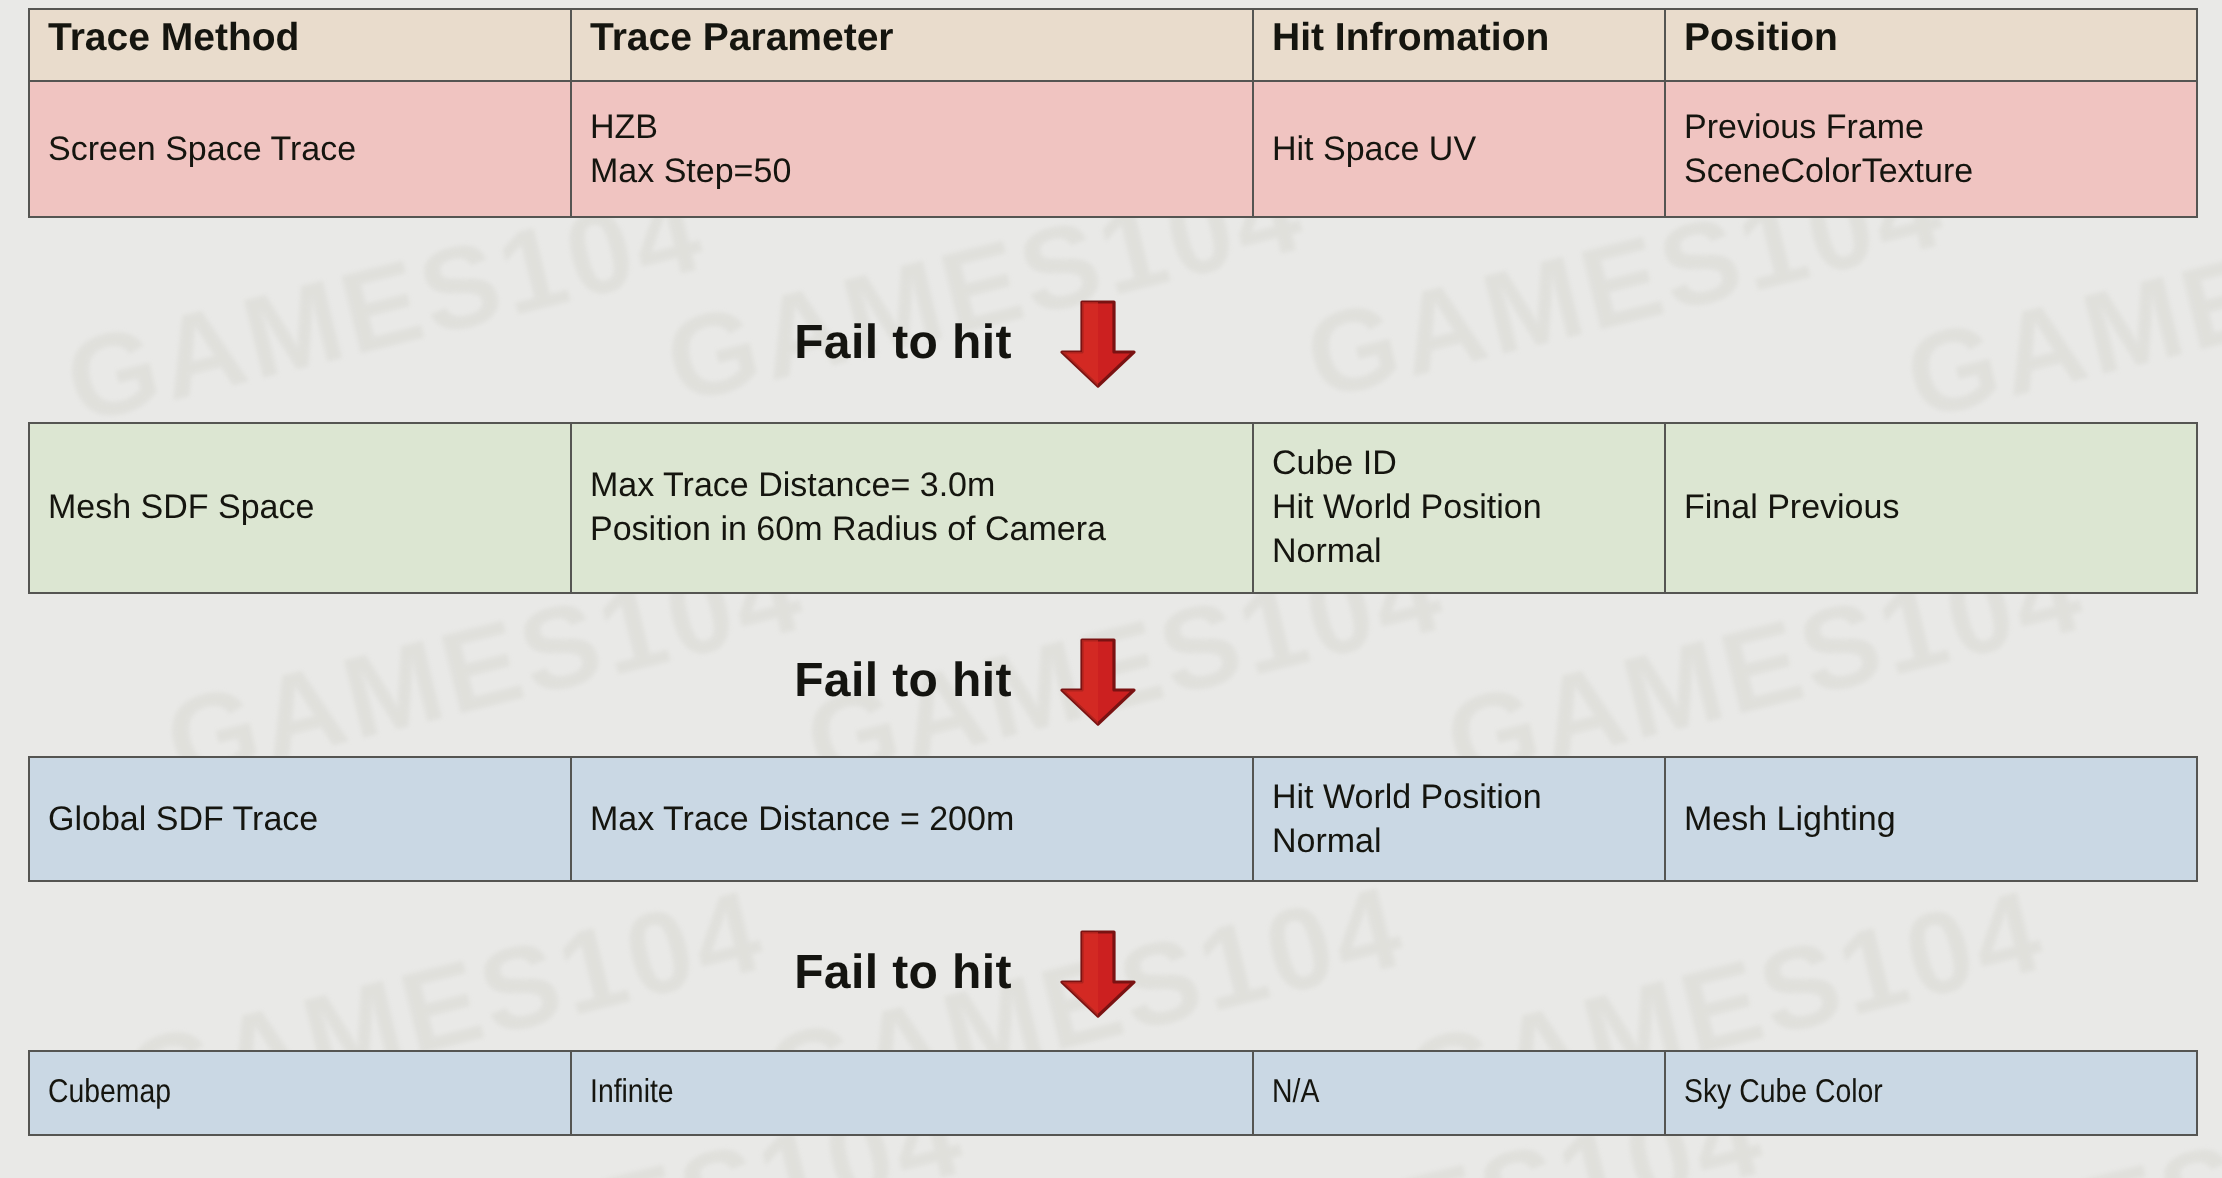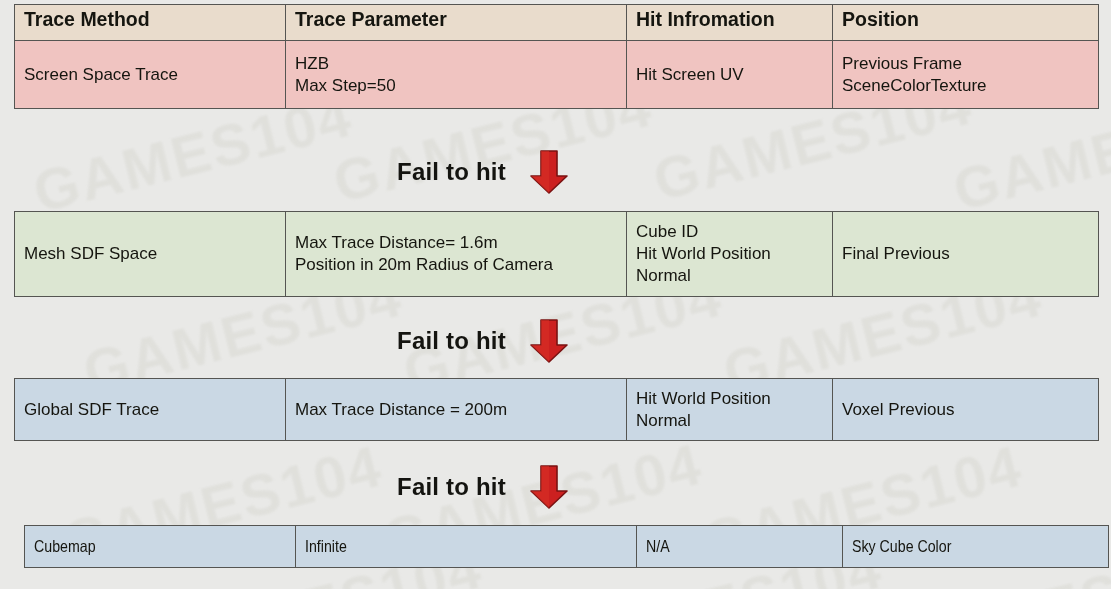--- a/index.html
+++ b/index.html
@@ -77,21 +77,21 @@
     font-size: 19.5px;
     height: 20px;
     padding-top: 2px;
     padding-bottom: 16px;
   }
 
   
   #row-screen-space  { top: 40px; }
   #row-mesh-sdf      { top: 211px; }
   #row-global-sdf    { top: 378px; }
-  #row-cubemap       { top: 525px; margin-left: 10px; }
+  #row-cubemap       { top: 525px; }
 
   #row-screen-space td { background: #f0c4c1; height: 68px; }
   #row-mesh-sdf     td { background: #dce6d2; height: 85px; }
   #row-global-sdf   td { background: #cad8e4; height: 62px; }
   #row-cubemap      td {
     background: #cad8e4;
     height: 42px;
     font-family: "Liberation Sans Narrow", "Liberation Sans", sans-serif;
     font-stretch: condensed;
     font-size: 16.5px;
@@ -180,21 +180,21 @@
     <tbody>
         <tr>
       <td>
         <span class="cell-line">Screen Space Trace</span>
       </td>
       <td>
         <span class="cell-line">HZB</span>
         <span class="cell-line">Max Step=50</span>
       </td>
       <td>
-        <span class="cell-line">Hit Screen UV</span>
+        <span class="cell-line">Hit Space UV</span>
       </td>
       <td>
         <span class="cell-line">Previous Frame</span>
         <span class="cell-line">SceneColorTexture</span>
       </td>
     </tr>
   </tbody>
     </table>
 
   <div class="fail-step" id="fail-1">
@@ -211,22 +211,22 @@
         <col class="c2">
         <col class="c3">
         <col class="c4">
       </colgroup>
     <tbody>
         <tr>
       <td>
         <span class="cell-line">Mesh SDF Space</span>
       </td>
       <td>
-        <span class="cell-line">Max Trace Distance= 1.6m</span>
-        <span class="cell-line">Position in 20m Radius of Camera</span>
+        <span class="cell-line">Max Trace Distance= 3.0m</span>
+        <span class="cell-line">Position in 60m Radius of Camera</span>
       </td>
       <td>
         <span class="cell-line">Cube ID</span>
         <span class="cell-line">Hit World Position</span>
         <span class="cell-line">Normal</span>
       </td>
       <td>
         <span class="cell-line">Final Previous</span>
       </td>
     </tr>
@@ -254,21 +254,21 @@
         <span class="cell-line">Global SDF Trace</span>
       </td>
       <td>
         <span class="cell-line">Max Trace Distance = 200m</span>
       </td>
       <td>
         <span class="cell-line">Hit World Position</span>
         <span class="cell-line">Normal</span>
       </td>
       <td>
-        <span class="cell-line">Voxel Previous</span>
+        <span class="cell-line">Mesh Lighting</span>
       </td>
     </tr>
   </tbody>
     </table>
 
   <div class="fail-step" id="fail-3">
     <span class="fail-label">Fail to hit</span>
     <svg class="down-arrow" viewBox="0 0 42 46">
       <path d="M13 2 H29 V27 H39 L21 44 L3 27 H13 Z" fill="#cc2020" stroke="#7a1212" stroke-width="1.6" stroke-linejoin="round"></path>
       <path d="M13 2 H21 V44 L3 27 H13 Z" fill="#d93226" opacity=".55"></path>

